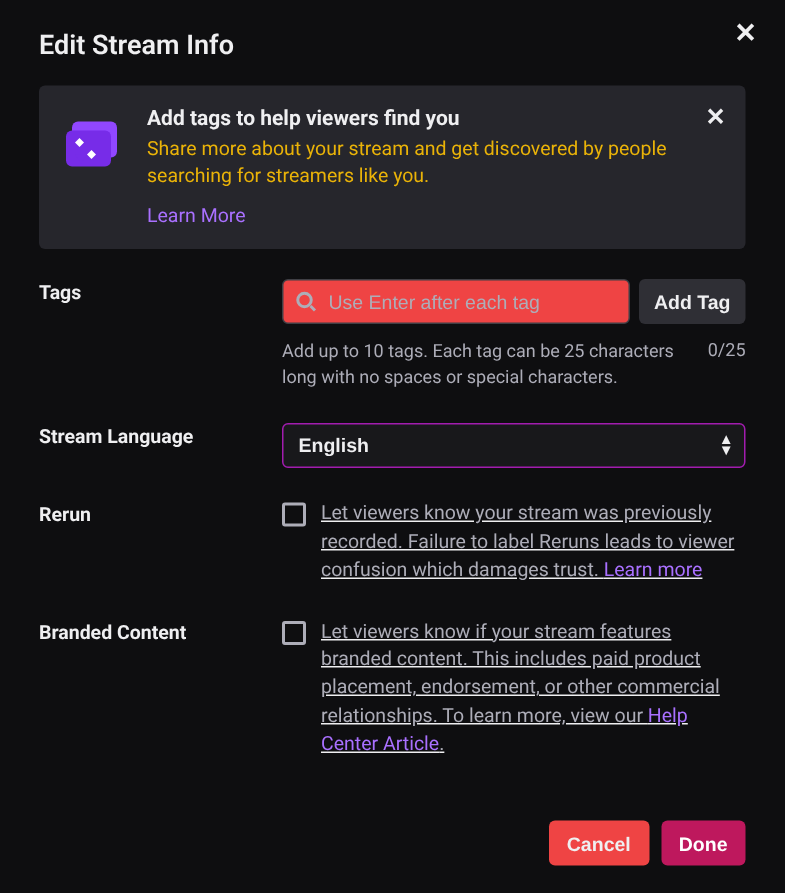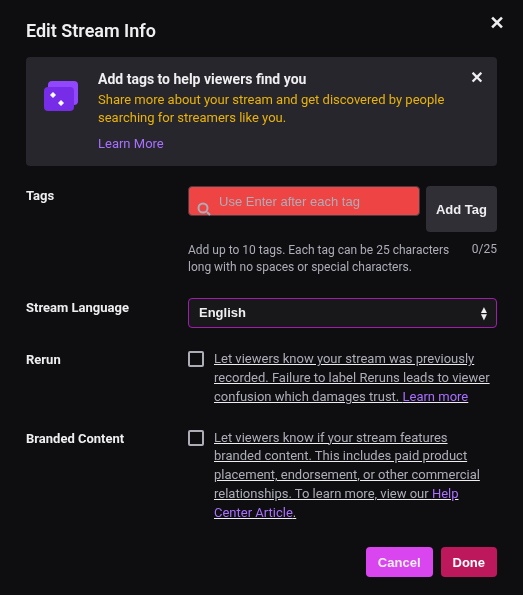--- a/index.html
+++ b/index.html
@@ -113,21 +113,21 @@
     height: 30px;
     background: #ef4444;
     border: 1px solid #3f3f45;
     border-radius: 4px;
     padding: 0 8px 0 30px;
     font-size: 13px;
     color: #efeff1;
   }
   .tag-input::placeholder { color: #adadb8; }
   .add-tag-btn {
-    height: 46px;
+    height: 30px;
     padding: 0 10px;
     background: #2f2f35;
     border: none;
     border-radius: 4px;
     color: #efeff1;
     font-size: 13px;
     font-weight: 600;
     cursor: pointer;
   }
   .helper-row {
@@ -193,21 +193,21 @@
   .btn {
     height: 30px;
     padding: 0 12px;
     border: none;
     border-radius: 4px;
     font-size: 13px;
     font-weight: 600;
     cursor: pointer;
   }
   .btn-secondary {
-    background: #d946ef;
+    background: #ef4444;
     color: #efeff1;
   }
   .btn-primary {
     background: #be185d;
     color: #fff;
   }
 </style>
 </head>
 <body>
 

